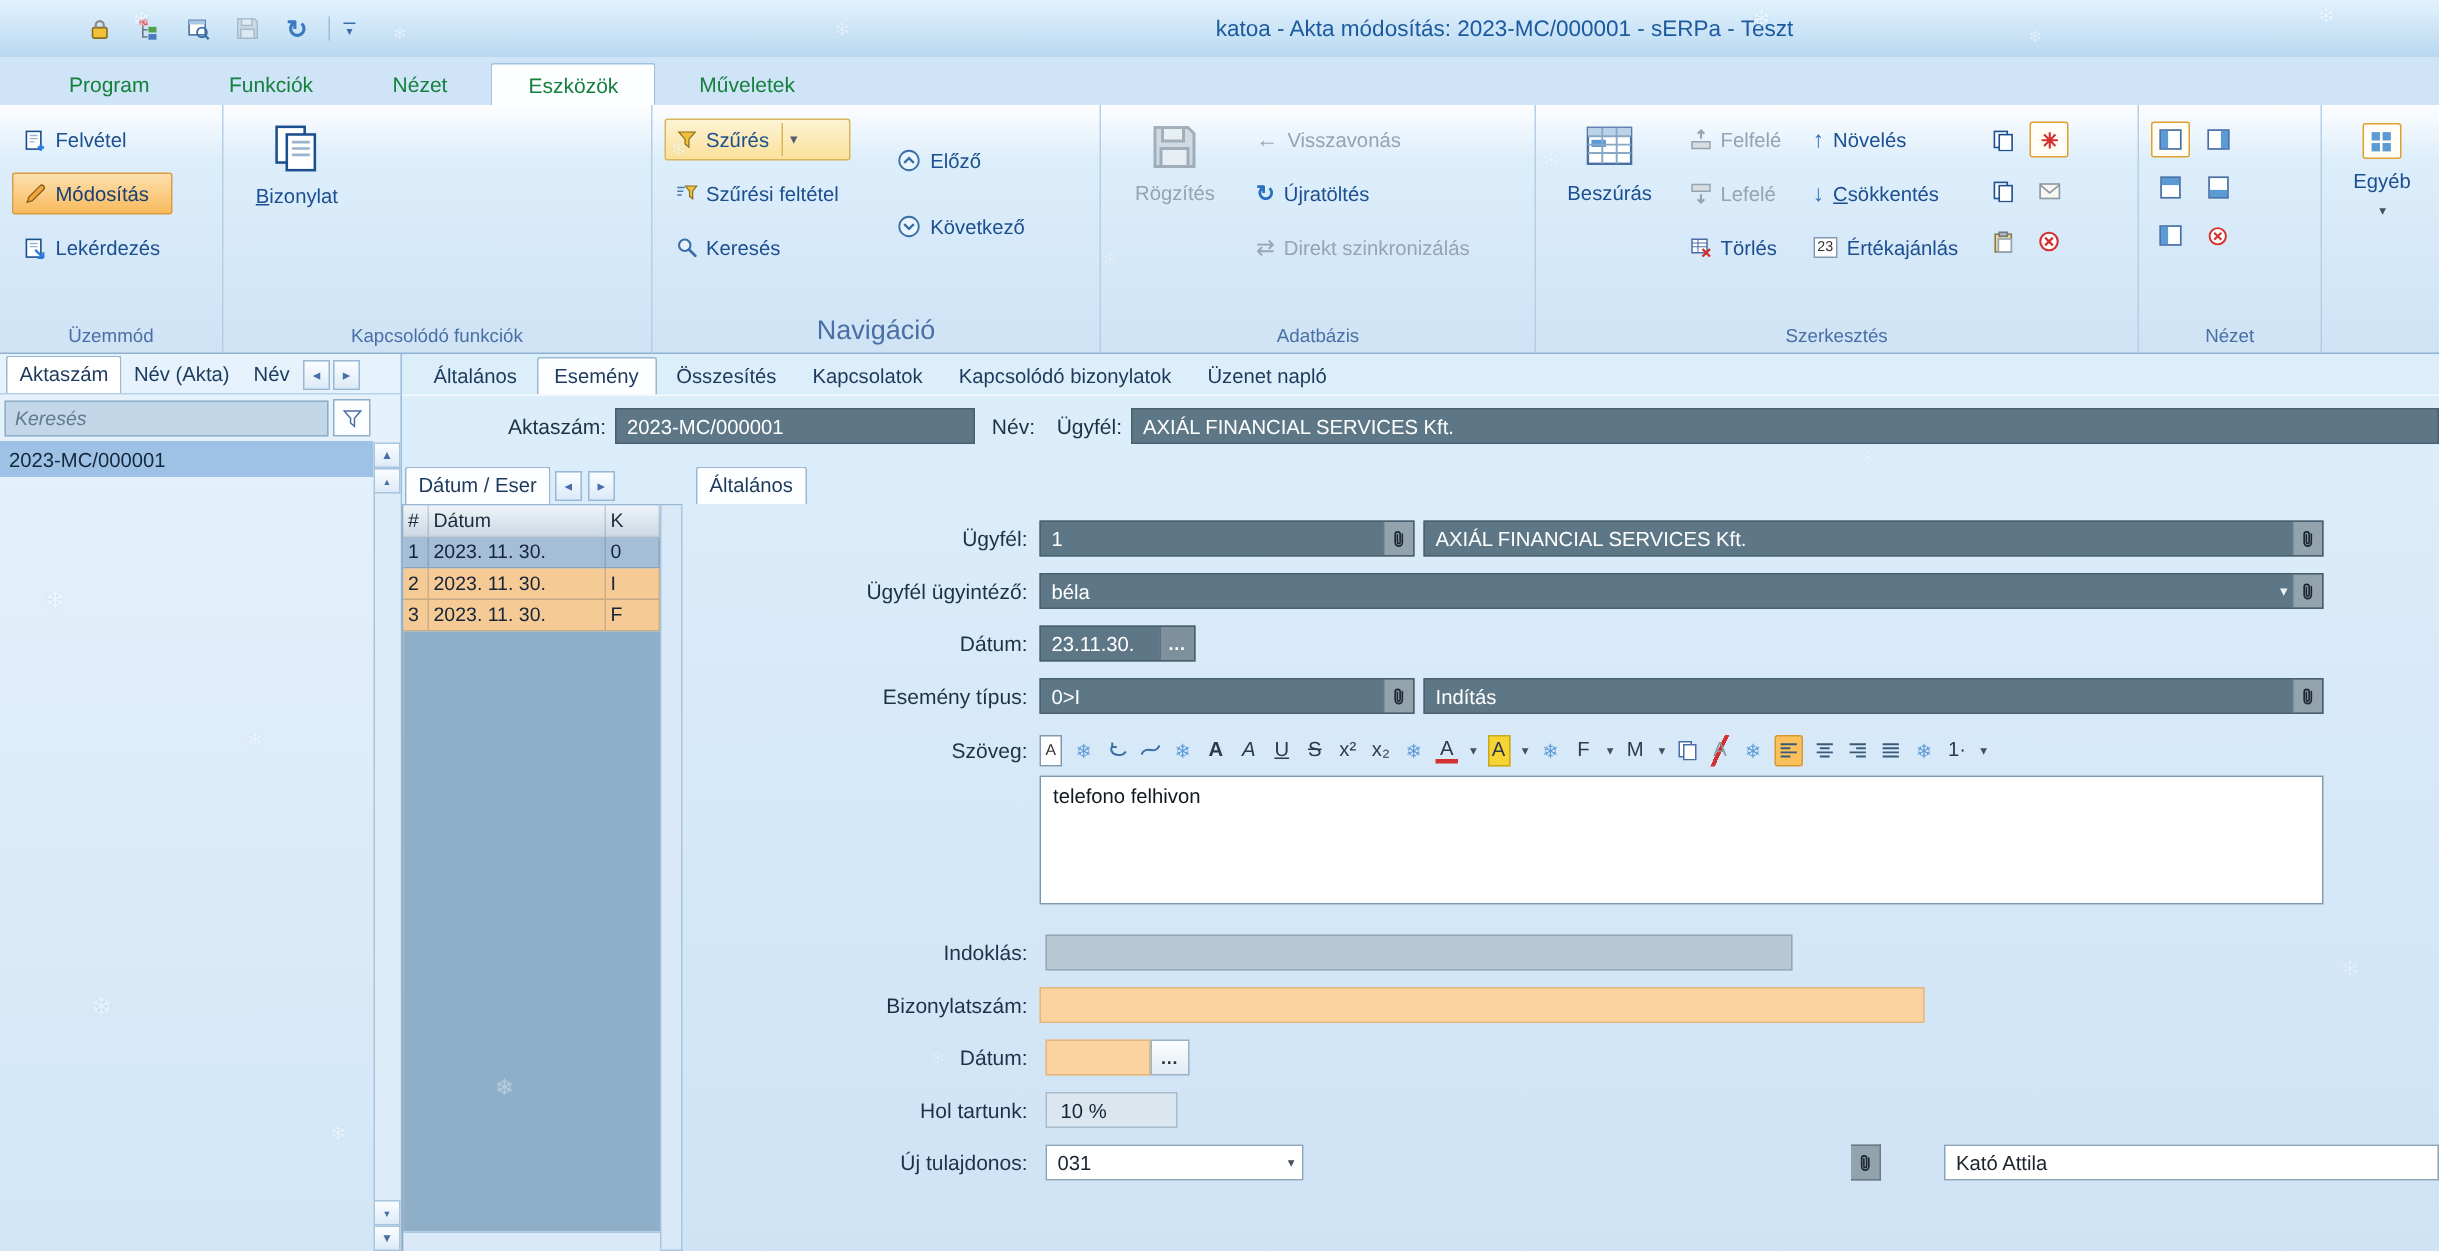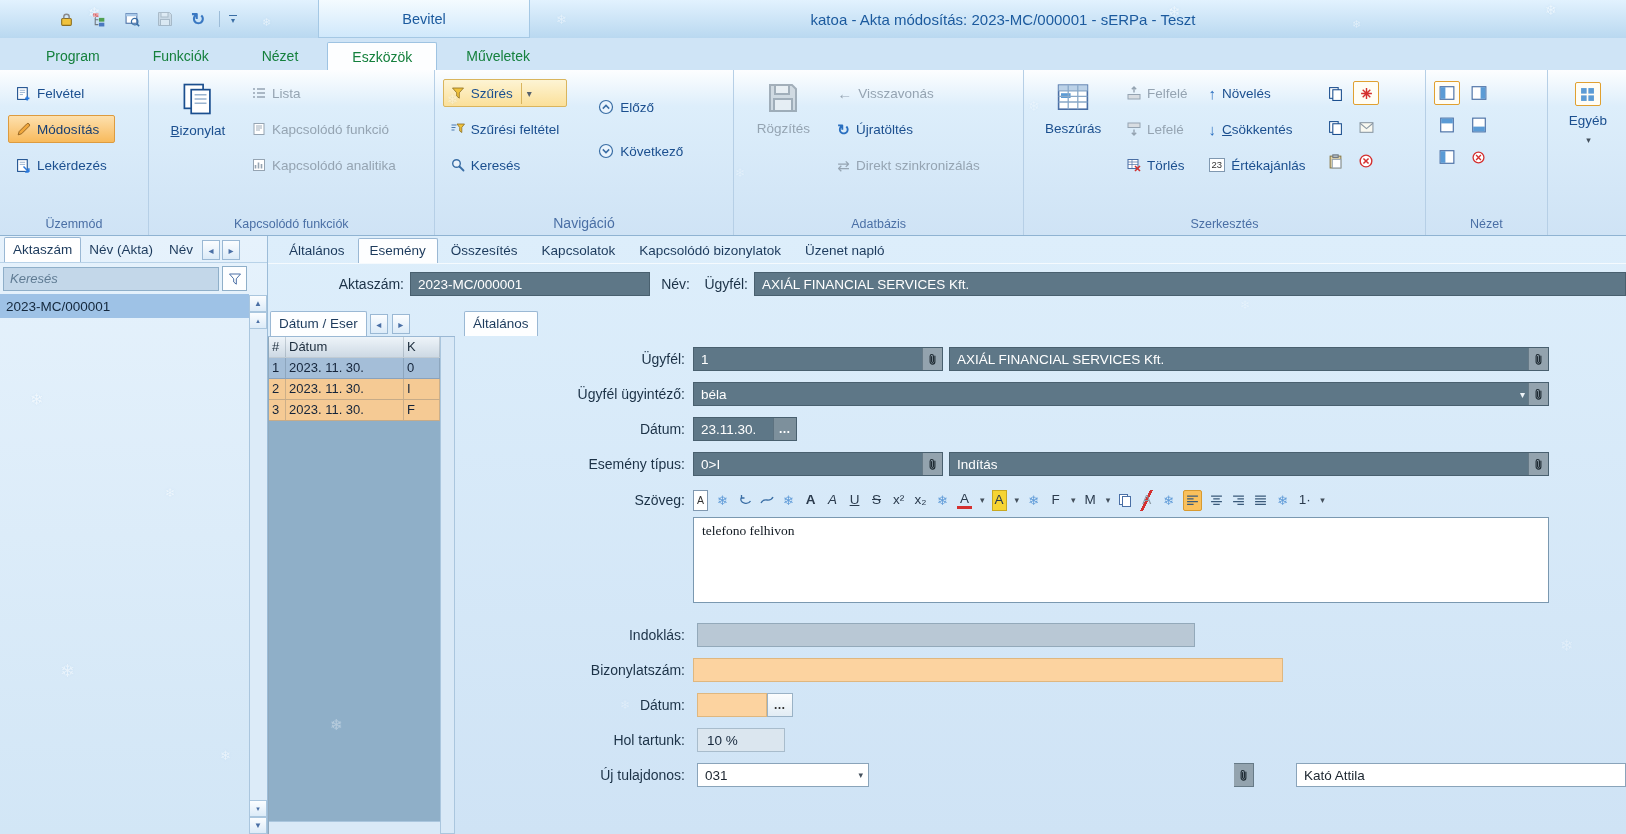--- a/index.html
+++ b/index.html
@@ -102,21 +102,21 @@
   .formtabs{height:32px;display:flex;align-items:flex-end;padding-left:9px}
   .formbody{padding-top:11px}
   .frow{display:flex;align-items:center;margin-bottom:11px}
   .flabel{width:238px;text-align:right;padding-right:8px;font-size:14px;color:#1c3247;flex:none;white-space:nowrap}
   .f-orange{background:#fcd3a0;border:1px solid #dfb77f;height:24px}
   .f-gray{background:#b9c8d5;border:1px solid #93a9ba;height:24px}
   .f-light{background:#dbe6ef;border:1px solid #a8bccc;height:24px;display:flex;align-items:center;padding:0 9px;font-size:13.5px;color:#15263a}
   .f-white{background:#fff;border:1px solid #8aa4ba;height:24px;display:flex;align-items:center;padding:0 7px;font-size:13.5px;color:#1a242e}
   .elld{width:23px;height:100%;background:#7d909c;border-left:1px solid #5d7280;color:#fff;display:flex;align-items:center;justify-content:center;font-weight:bold;letter-spacing:1px;font-size:12px;flex:none;margin-left:auto}
   .elll{width:26px;height:24px;background:linear-gradient(#fcfdfe,#e2ecf4);border:1px solid #9ab2c6;display:flex;align-items:center;justify-content:center;font-weight:bold;color:#333;font-size:12px;letter-spacing:1px}
-  .szarea{width:856px;height:86px;resize:none;border:1px solid #7a98b0;background:#fff;font-family:Liberation Serif, serif;font-size:13.5px;color:#101820;padding:5px 8px}
+  .szarea{width:856px;height:86px;resize:none;border:1px solid #7a98b0;background:#fff;font-family:Liberation Sans, sans-serif;font-size:13.5px;color:#101820;padding:5px 8px}
   .tb{display:flex;align-items:center;gap:7px;height:26px;flex-wrap:nowrap}
   .tbi{display:flex;align-items:center;justify-content:center;min-width:15px;height:21px;font-size:13.5px;color:#2b3b4d;line-height:1}
   .tbi.b{font-weight:bold}.tbi.i{font-style:italic}.tbi.u{text-decoration:underline}.tbi.s{text-decoration:line-through}
   .tbi.fc{border-bottom:3px solid #d43030;height:18px}
   .tbi.hc{background:#f6d433;padding:0 2px;border:1px solid #c8a820}
   .tbi.cf{background:linear-gradient(115deg,transparent 44%,#d43030 44%,#d43030 56%,transparent 56%);color:#8a98a4}
   .tbi.hl{background:#f9c05c;border:1px solid #d89a30;border-radius:2px;padding:0 2px}
   .tbi.abox{border:1px solid #8098b0;background:#fff;font-size:10.5px;padding:0 3px;color:#333}
   .dd{font-size:9px;color:#44505c;margin-left:1px}
   .snowi{color:#5f9bd8;font-size:13px}
@@ -295,21 +295,20 @@
             <use href="#sy-floppy"></use>
           </svg>
         </span>
       <span class="qbtn" style="color:#3a78c2;font-size:17px;font-weight:bold">↻</span>
       <span class="qat-sep"></span>
       <span class="qat-custom">
           <span class="bar"></span>
           <span>▾</span>
         </span>
     </div>
-    <div class="ctx-tab">Bevitel</div>
     <div class="win-title">katoa - Akta módosítás: 2023-MC/000001 - sERPa - Teszt</div>
   </div>
 
   <div class="ribbon-tabs">
     <div class="rtab">Program</div>
     <div class="rtab">Funkciók</div>
     <div class="rtab">Nézet</div>
     <div class="rtab active">Eszközök</div>
     <div class="rtab">Műveletek</div>
   </div>
@@ -348,46 +347,20 @@
 
     <div class="rgroup" style="width:288px">
       <div class="rbig">
         <span>
             <svg width="34" height="34">
               <use href="#sy-doc2"></use>
             </svg>
           </span>
         <span class="rlbl uline">Bizonylat</span>
       </div>
-      <div class="rstack" style="margin-top:2px">
-        <div class="rbtn dis">
-          <span>
-              <svg width="14" height="12" viewBox="0 0 14 12">
-                <path d="M1 2h2M5 2h8M1 6h2M5 6h8M1 10h2M5 10h8" stroke="currentColor" stroke-width="1.3"></path>
-              </svg>
-            </span>
-          <span class="rlbl">Lista</span>
-        </div>
-        <div class="rbtn dis">
-          <span>
-              <svg width="14" height="14">
-                <use href="#sy-form"></use>
-              </svg>
-            </span>
-          <span class="rlbl">Kapcsolódó funkció</span>
-        </div>
-        <div class="rbtn dis">
-          <span>
-              <svg width="14" height="14">
-                <use href="#sy-chart"></use>
-              </svg>
-            </span>
-          <span class="rlbl">Kapcsolódó analitika</span>
-        </div>
-      </div>
       <div class="rgroup-label">Kapcsolódó funkciók</div>
     </div>
 
     <div class="rgroup" style="width:302px">
       <div class="rstack" style="margin-top:2px">
         <div class="rbtn sel">
           <span>
               <svg width="14" height="14">
                 <use href="#sy-funnel"></use>
               </svg>
@@ -424,21 +397,21 @@
         <div class="rbtn">
           <span>
               <svg width="16" height="16">
                 <use href="#sy-cdown"></use>
               </svg>
             </span>
           <span class="rlbl">Következő</span>
         </div>
       </div>
       <div class="rg
-roup-label" style="position:absolute;left:0;right:0;bottom:4px;text-align:center;font-size:14px;color:#4a6fa5">Navigáció</div>
+roup-label" style="position:absolute;left:0;right:0;bottom:4px;text-align:center;font-size:18px;color:#4a6fa5">Navigáció</div>
     </div>
 
     <div class="rgroup" style="width:292px">
       <div class="rbig dis">
         <span style="opacity:.75">
             <svg width="32" height="32">
               <use href="#sy-floppy"></use>
             </svg>
           </span>
         <span class="rlbl">Rögzítés</span>

